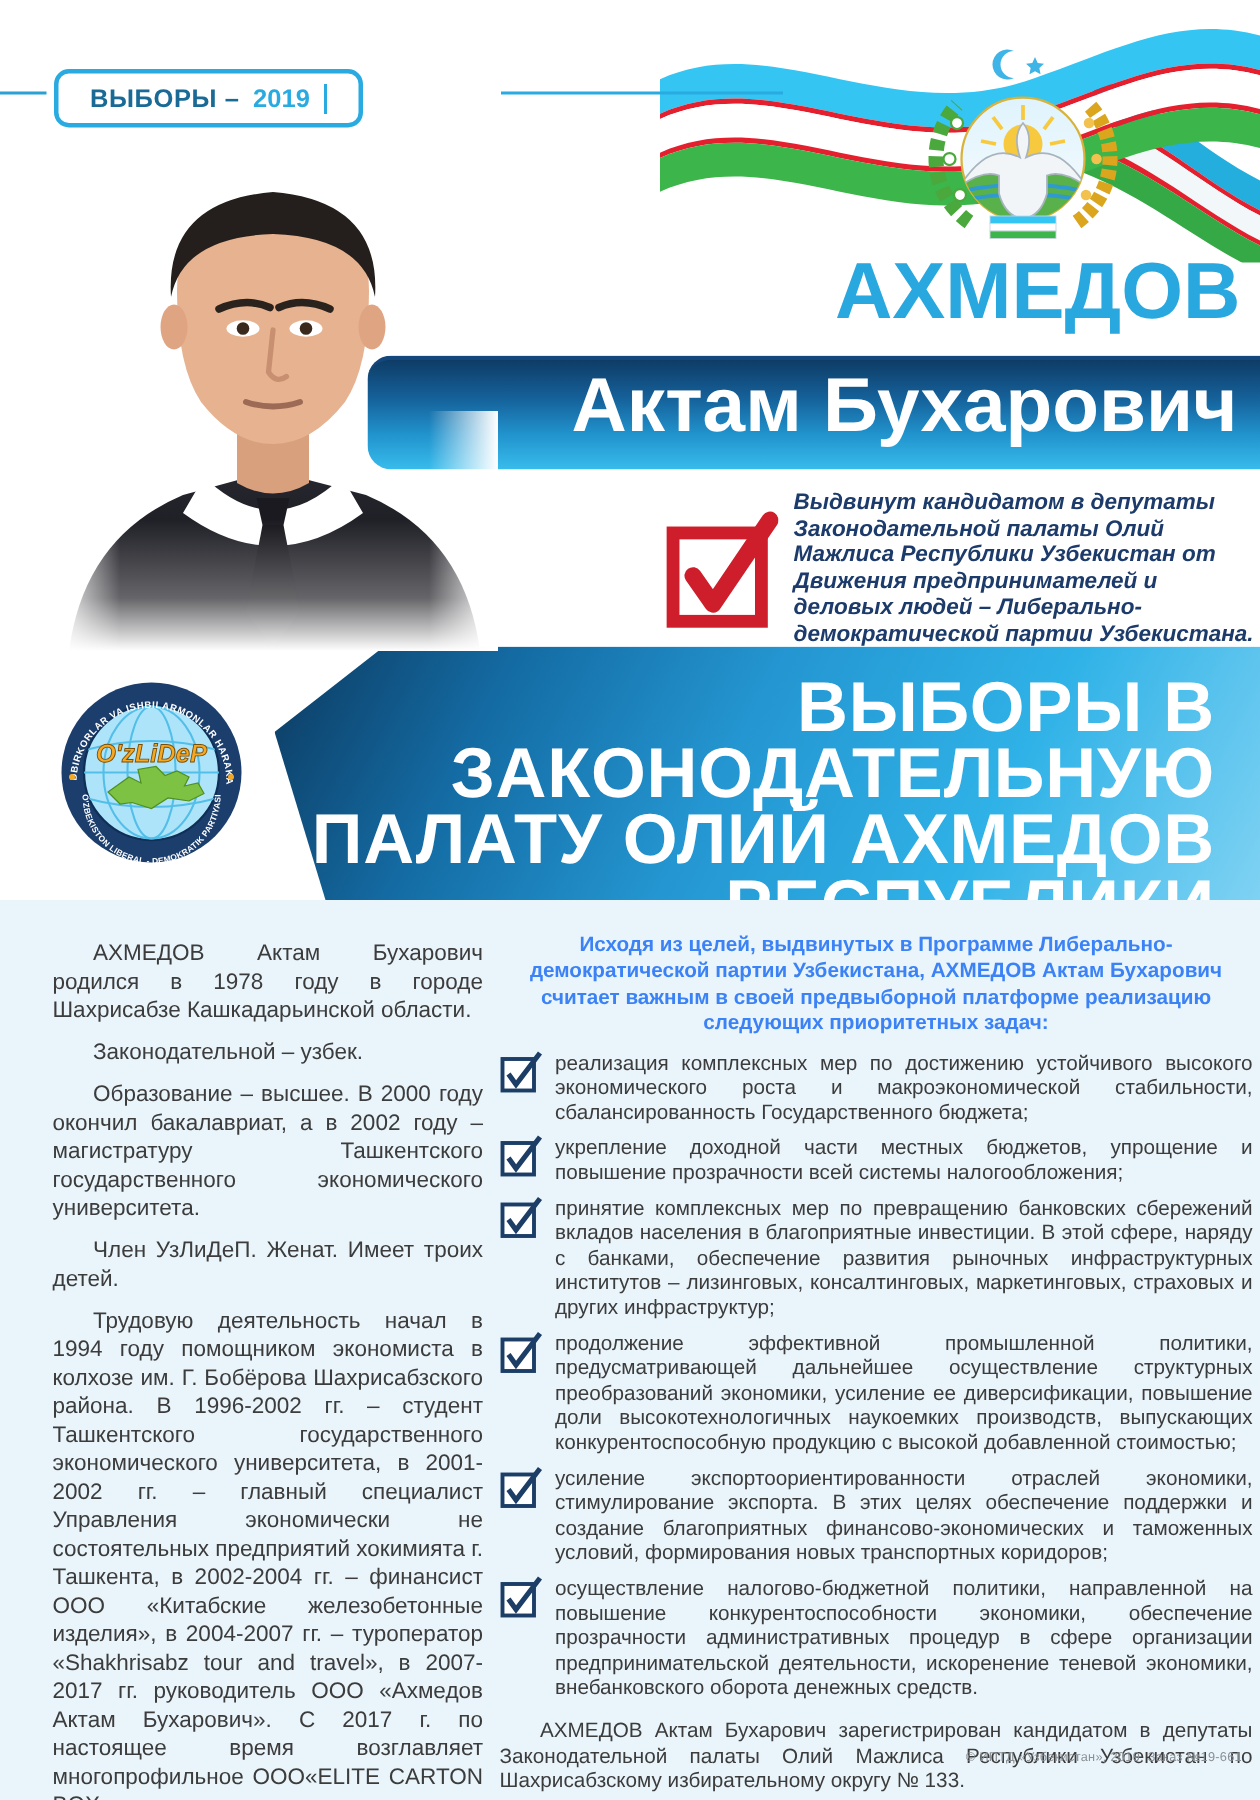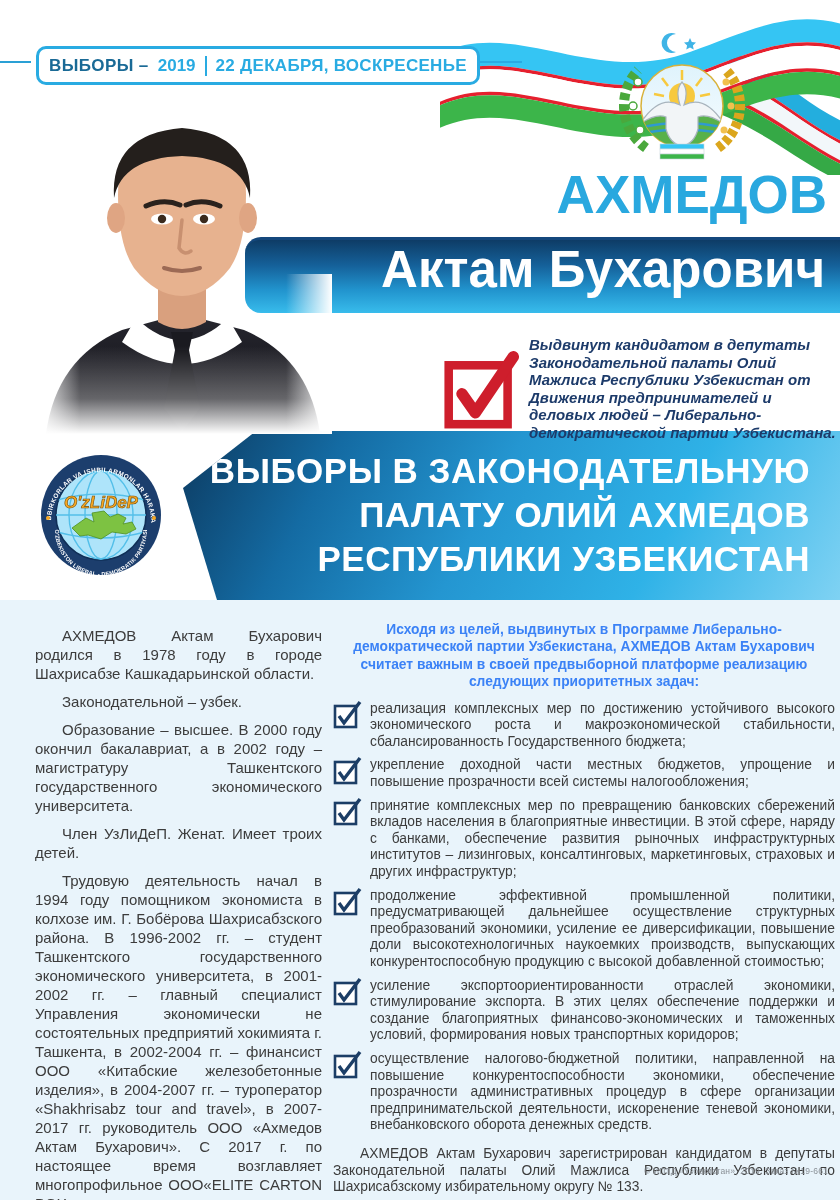--- a/index.html
+++ b/index.html
@@ -5,21 +5,21 @@
   html,body{margin:0;padding:0;background:#cfd6da;}
   #poster{
     position:relative;width:840px;height:1200px;margin:0 auto;
     background:#ffffff;overflow:hidden;
     font-family:"Liberation Sans",sans-serif;
   }
   
   .badge{
     position:absolute;left:36px;top:46px;height:33px;
     border:3px solid #29abe2;border-radius:10px;background:#fff;
-    display:flex;align-items:center;padding:0 10px;gap:9px;z-index:6;
+    display:flex;align-items:center;padding:0 21px;gap:9px;z-index:6;
   }
   .badge .b1{color:#1a6a96;font-weight:bold;font-size:17px;letter-spacing:.4px;white-space:nowrap;}
   .badge .byear{color:#29abe2;font-weight:bold;font-size:17px;}
   .badge .bsep{width:2px;height:20px;background:#29abe2;}
   .badge .b2{color:#29abe2;font-weight:bold;font-size:17px;letter-spacing:.3px;white-space:nowrap;}
   .line-left{position:absolute;left:0;top:61px;width:31px;height:2px;background:#2aa0d5;z-index:5;}
   .line-right{position:absolute;left:334px;top:61px;width:188px;height:2px;background:#29abe2;z-index:5;}
 
   
   .ribbon{position:absolute;right:0;top:0;width:400px;height:175px;z-index:1;}
@@ -35,36 +35,36 @@
   }
   .name-banner{
     position:absolute;left:245px;right:0;top:237px;height:76px;z-index:2;
     border-radius:16px 0 0 16px;border-top:3px solid #14477c;box-sizing:border-box;
     background:linear-gradient(180deg,#0e3c66 0%,#15619a 35%,#2193cd 68%,#38bcec 100%);
     display:flex;align-items:flex-start;justify-content:flex-end;padding-right:15px;
   }
   .name-banner .nm{color:#fff;font-size:51px;font-weight:800;}
 
   
-  .nomination{position:absolute;left:443px;top:336px;width:394px;z-index:4;}
+  .nomination{position:absolute;left:443px;top:326px;width:394px;z-index:4;}
   .nom-check{position:absolute;left:0;top:14px;width:76px;height:80px;}
   .nom-text{
     margin-left:86px;color:#1d3b6a;font-weight:bold;font-style:italic;
     font-size:15px;line-height:17.6px;
   }
 
   
   .title-banner{
     position:absolute;left:183px;top:431px;width:657px;height:169px;z-index:2;
     clip-path:polygon(73px 0,100% 0,100% 100%,34px 100%,0 57px);
     background:linear-gradient(118deg,#0c3a60 0%,#146ba3 22%,#2496d1 46%,#2fb2e7 72%,#7fd2f3 100%);
   }
   .title-banner .tlines{
     position:absolute;right:30px;top:18px;text-align:right;
-    color:#fff;font-size:35px;font-weight:800;line-height:44px;letter-spacing:.5px;
+    color:#fff;font-size:47px;font-weight:800;line-height:44px;letter-spacing:.5px;
   }
 
   
   .party-logo{position:absolute;left:38px;top:452px;width:126px;height:126px;z-index:3;}
 
   
   .body-bg{position:absolute;left:0;top:600px;width:840px;height:600px;background:#e9f4fb;z-index:1;}
   .col-left{
     position:absolute;left:35px;top:626px;width:287px;z-index:2;
     font-size:15px;line-height:19px;color:#3c3c3c;text-align:justify;
@@ -156,21 +156,20 @@
       <rect x="0" y="5" width="44" height="5" fill="#ffffff" stroke="#c9d6dd" stroke-width=".6"></rect>
       <rect x="0" y="10" width="44" height="5" fill="#3cb54a" stroke="#c9d6dd" stroke-width=".6"></rect>
     </g>
   </svg>
 
   <div class="line-left"></div>
   <div class="badge">
     <span class="b1">ВЫБОРЫ –</span>
     <span class="byear">2019</span>
     <span class="bsep"></span>
-    <span class="b2">22 ДЕКАБРЯ, ВОСКРЕСЕНЬЕ</span>
   </div>
   <div class="line-right"></div>
 
   <svg class="photo" viewBox="0 0 298 340">
     <defs>
       <linearGradient id="suitg" x1="0" y1="0" x2="0" y2="1">
         <stop offset="0" stop-color="#26262e"></stop>
           <stop offset="1" stop-color="#0c0c11"></stop>
       </linearGradient>
       <linearGradient id="fadeB" x1="0" y1="0" x2="0" y2="1">

